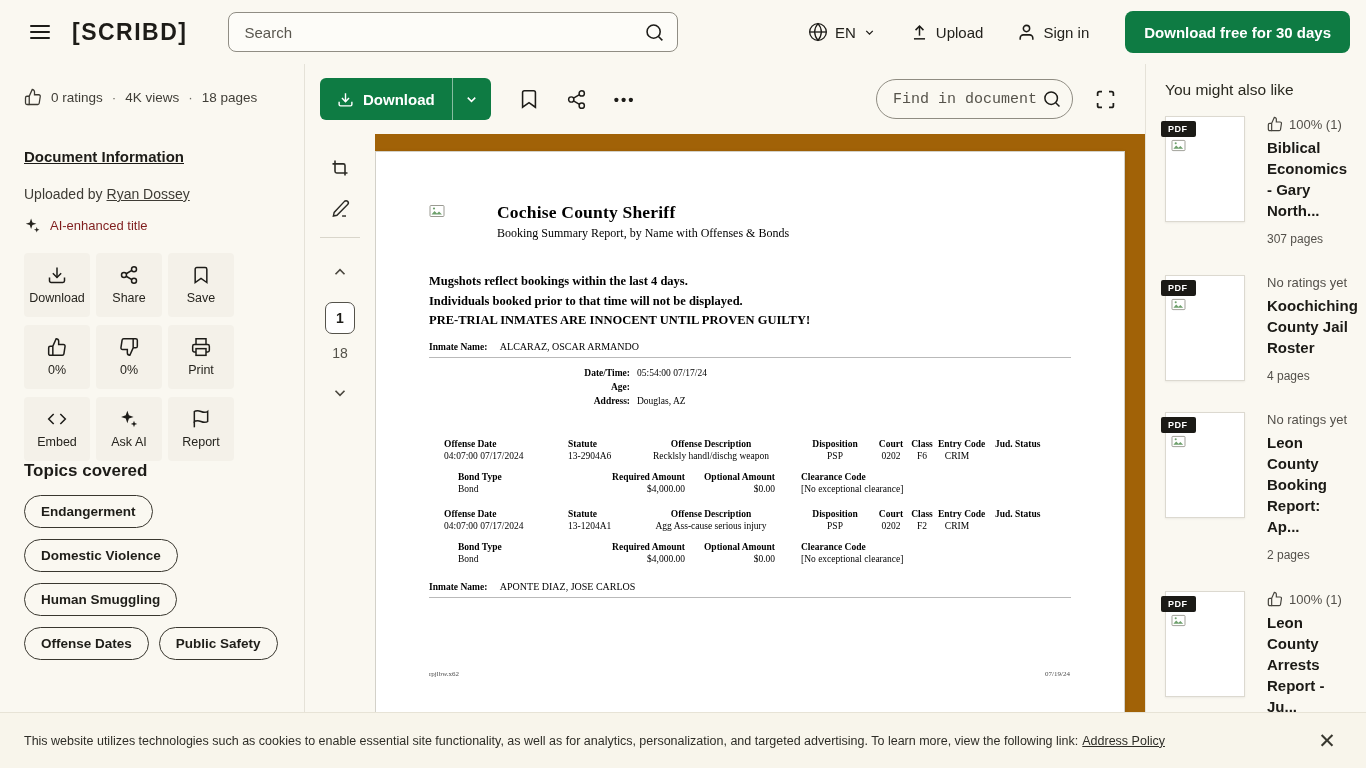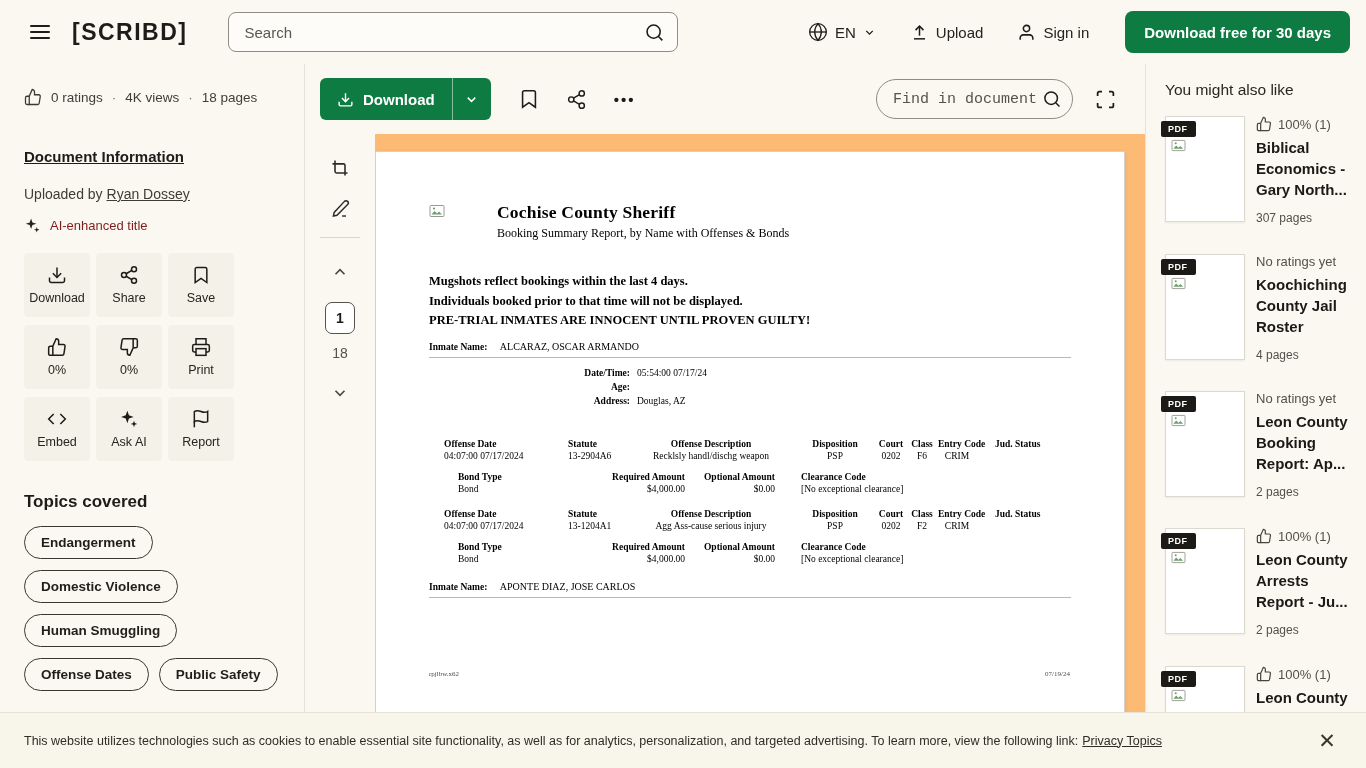--- a/index.html
+++ b/index.html
@@ -28,21 +28,21 @@
   .left-sb { width:305px; flex-shrink:0; padding:24px 24px 0 24px; border-right:1px solid #e5e2d8; overflow:hidden; }
   .stats { display:flex; align-items:center; gap:9px; font-size:13.5px; color:#403e37; }
   .stats .dot { color:#6b6961; }
   .doc-title { font-size:24px; font-weight:700; line-height:1.37; margin-top:13px; color:#1b1a16; }
   .docinfo-link { display:inline-block; margin-top:42px; font-size:15px; font-weight:700; text-decoration:underline; cursor:pointer; }
   .uploaded { margin-top:20px; font-size:14px; color:#3e3c35; }
   .uploaded a { text-decoration:underline; cursor:pointer; }
   .ai-line { margin-top:15px; display:flex; align-items:center; gap:9px; font-size:13px; color:#7f1d1d; }
   .actions-grid { margin-top:19px; display:grid; grid-template-columns:repeat(3,66px); gap:8px 6px; }
   .tile { height:64px; background:#f4f1e9; border-radius:4px; display:flex; flex-direction:column; align-items:center; justify-content:center; gap:6px; font-size:12.5px; color:#26241e; cursor:pointer; }
-  .topics-title { margin-top:31px; font-size:17px; font-weight:700; }
+  .topics-title { font-size:17px; font-weight:700; }
   .chips { margin-top:14px; display:flex; flex-wrap:wrap; gap:11px 10px; }
   .chip { border:1.5px solid #39372f; border-radius:19px; padding:8px 16px; font-size:13.5px; font-weight:700; color:#1f1e19; cursor:pointer; white-space:nowrap; }
 
   
   .center { flex:1; min-width:0; display:flex; flex-direction:column; }
   .viewer-toolbar { height:70px; display:flex; align-items:center; padding:0 20px 0 15px; }
   .dl-split { display:flex; height:42px; border-radius:6px; overflow:hidden; background:#0e7b43; color:#fff; cursor:pointer; }
   .dl-main { display:flex; align-items:center; gap:9px; padding:0 17px; font-size:15px; font-weight:700; border-right:1px solid rgba(255,255,255,.5); }
   .dl-caret { width:38px; display:flex; align-items:center; justify-content:center; }
   .tb-icon { width:40px; height:40px; display:flex; align-items:center; justify-content:center; color:#1d1c18; cursor:pointer; margin-left:8px; }
@@ -52,21 +52,21 @@
   .find-wrap input::placeholder { color:#56534b; }
   .fs-btn { margin-left:12px; }
 
   .viewer-body { flex:1; display:flex; min-height:0; }
   .rail { width:70px; flex-shrink:0; display:flex; flex-direction:column; align-items:center; padding-top:14px; color:#2b2a25; }
   .rail-btn { width:40px; height:40px; display:flex; align-items:center; justify-content:center; cursor:pointer; }
   .rail-div { width:40px; border-top:1px solid #d9d6cb; margin:9px 0 14px; }
   .page-box { width:30px; height:32px; background:#fff; border:1.6px solid #54524a; border-radius:7px; text-align:center; font-size:14px; font-weight:700; font-family:inherit; color:#1d1c18; margin:10px 0 11px; outline:none; }
   .page-total { font-size:14px; color:#54524a; margin-bottom:12px; }
 
-  .doc-canvas { flex:1; background:#fdba74; padding-top:17px; overflow:hidden; }
+  .doc-canvas { flex:1; background:#a16207; padding-top:17px; overflow:hidden; }
   .page { width:750px; height:720px; background:#fff; border:1px solid #d3d1c9; box-shadow:0 1px 4px rgba(0,0,0,.10); font-family:"Liberation Serif", serif; color:#000; position:relative; }
   .page-inner { padding:50px 53px 0 53px; }
   .doc-head { position:relative; min-height:46px; }
   .doc-head .img-glyph { position:absolute; left:0; top:2px; }
   .doc-head-text { margin-left:68px; }
   .doc-agency { font-size:17.5px; font-weight:700; letter-spacing:.2px; }
   .doc-subtitle { font-size:12px; margin-top:3px; }
   .notices { margin-top:24px; font-size:12.5px; font-weight:700; line-height:19.7px; }
   .inmate-row { margin-top:10px; font-size:10px; padding-bottom:5px; border-bottom:1px solid #b9b9b9; }
   .inmate-row .lbl { font-weight:700; font-size:9.5px; }
@@ -86,21 +86,21 @@
   .bond-table { margin:9px 0 0 29px; font-size:9.5px; line-height:12px; }
   .bond-row { display:grid; grid-template-columns:90px 137px 90px 26px auto; }
   .bond-row > div { white-space:nowrap; }
   .bond-row .r { text-align:right; }
   .bond-row.hdr { font-weight:700; }
   .page-foot { position:absolute; top:518px; left:53px; right:54px; display:flex; justify-content:space-between; font-size:7px; color:#4c4c4c; }
 
   
   .right-sb { width:221px; flex-shrink:0; border-left:1px solid #e5e2d8; padding:17px 16px 0 19px; overflow:hidden; }
   .rs-title { font-size:15.5px; color:#29281f; margin-bottom:17px; }
-  .card { display:flex; gap:11px; margin-bottom:29px; cursor:pointer; }
+  .card { display:flex; gap:22px; margin-bottom:29px; cursor:pointer; }
   .thumb { width:80px; height:106px; background:#fff; border:1px solid #dcd9d0; box-shadow:0 1px 2px rgba(0,0,0,.06); position:relative; flex-shrink:0; }
   .pdf-badge { position:absolute; top:4px; left:-5px; background:#1b1a16; color:#fff; font-size:9px; font-weight:700; letter-spacing:.5px; padding:3px 8px 3px 7px; border-radius:2px; }
   .thumb .img-glyph { position:absolute; top:22px; left:5px; }
   .card-text { flex:1; min-width:0; }
   .rating { display:flex; align-items:center; gap:6px; font-size:13px; color:#53504a; margin-bottom:5px; }
   .card-title { font-size:15px; font-weight:700; line-height:21px; color:#1b1a16; }
   .card-pages { margin-top:11px; font-size:12px; color:#53504a; }
 
   
   .cookie { position:fixed; left:0; right:0; bottom:0; height:56px; background:#f8f5eb; border-top:1px solid #e7e3d6; display:flex; align-items:center; padding:0 22px 0 24px; font-size:12.5px; color:#2e2d27; z-index:20; }
@@ -651,15 +651,15 @@
         </div>
         <div class="card-title">Leon County Daily</div>
         <div class="card-pages"></div>
       </div>
     </div>
   </aside>
 </div>
 
 <div class="cookie">
   <span>This website utilizes technologies such as cookies to enable essential site functionality, as well as for analytics, personalization, and targeted advertising. To learn more, view the following link:</span>
-  <a>Privacy Topics</a>
+  <a>Address Policy</a>
   <div class="cookie-close">✕</div>
 </div>
 
 </body></html>

